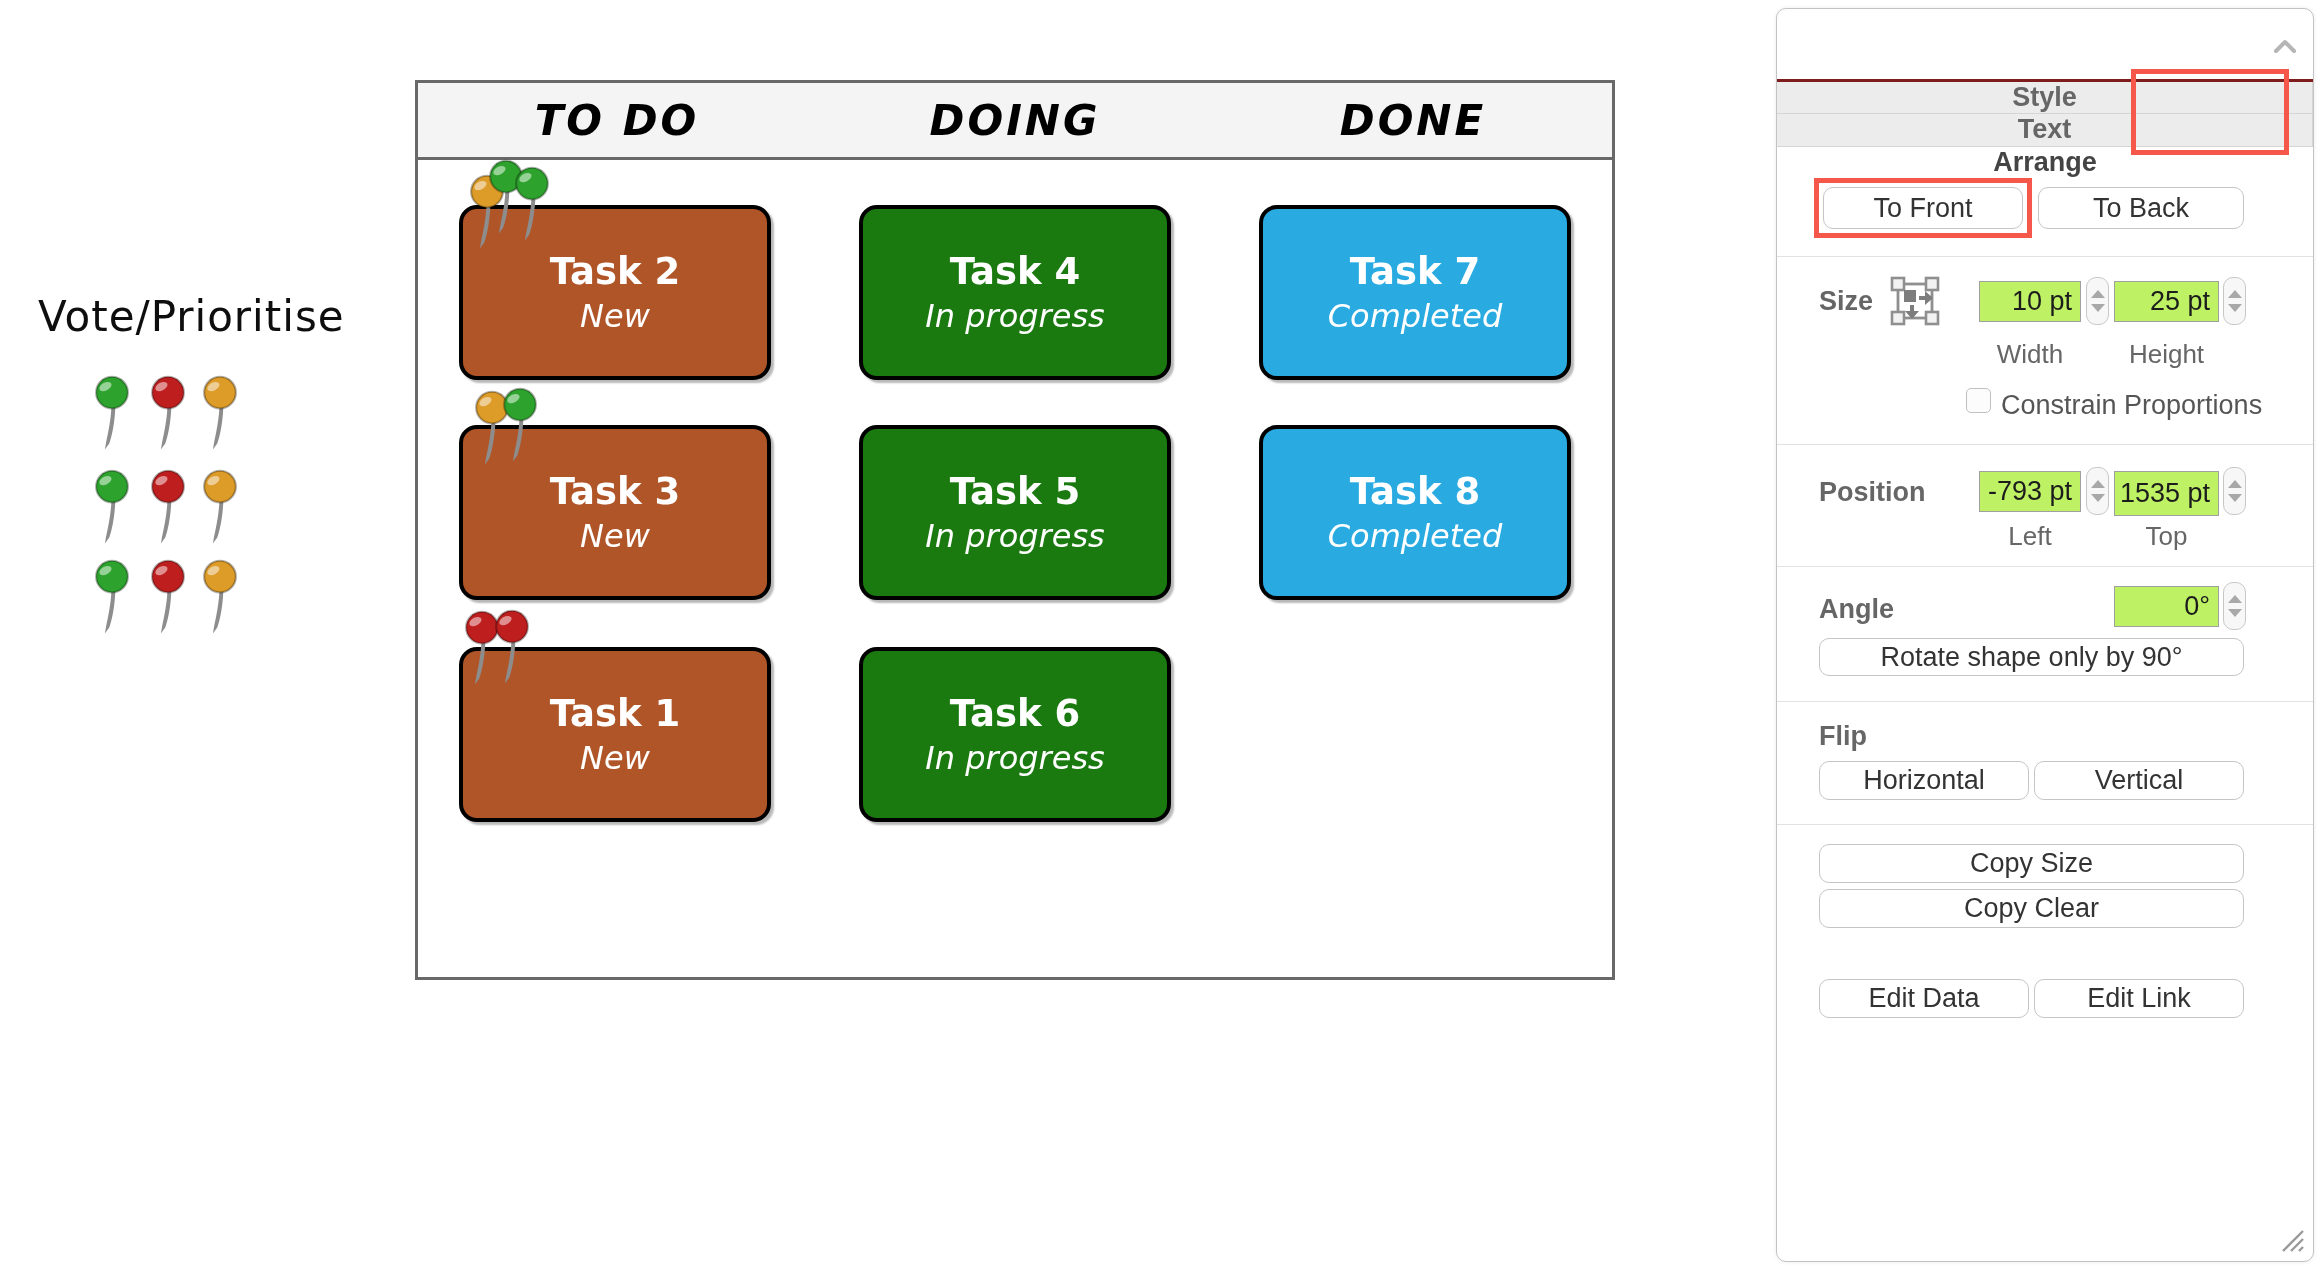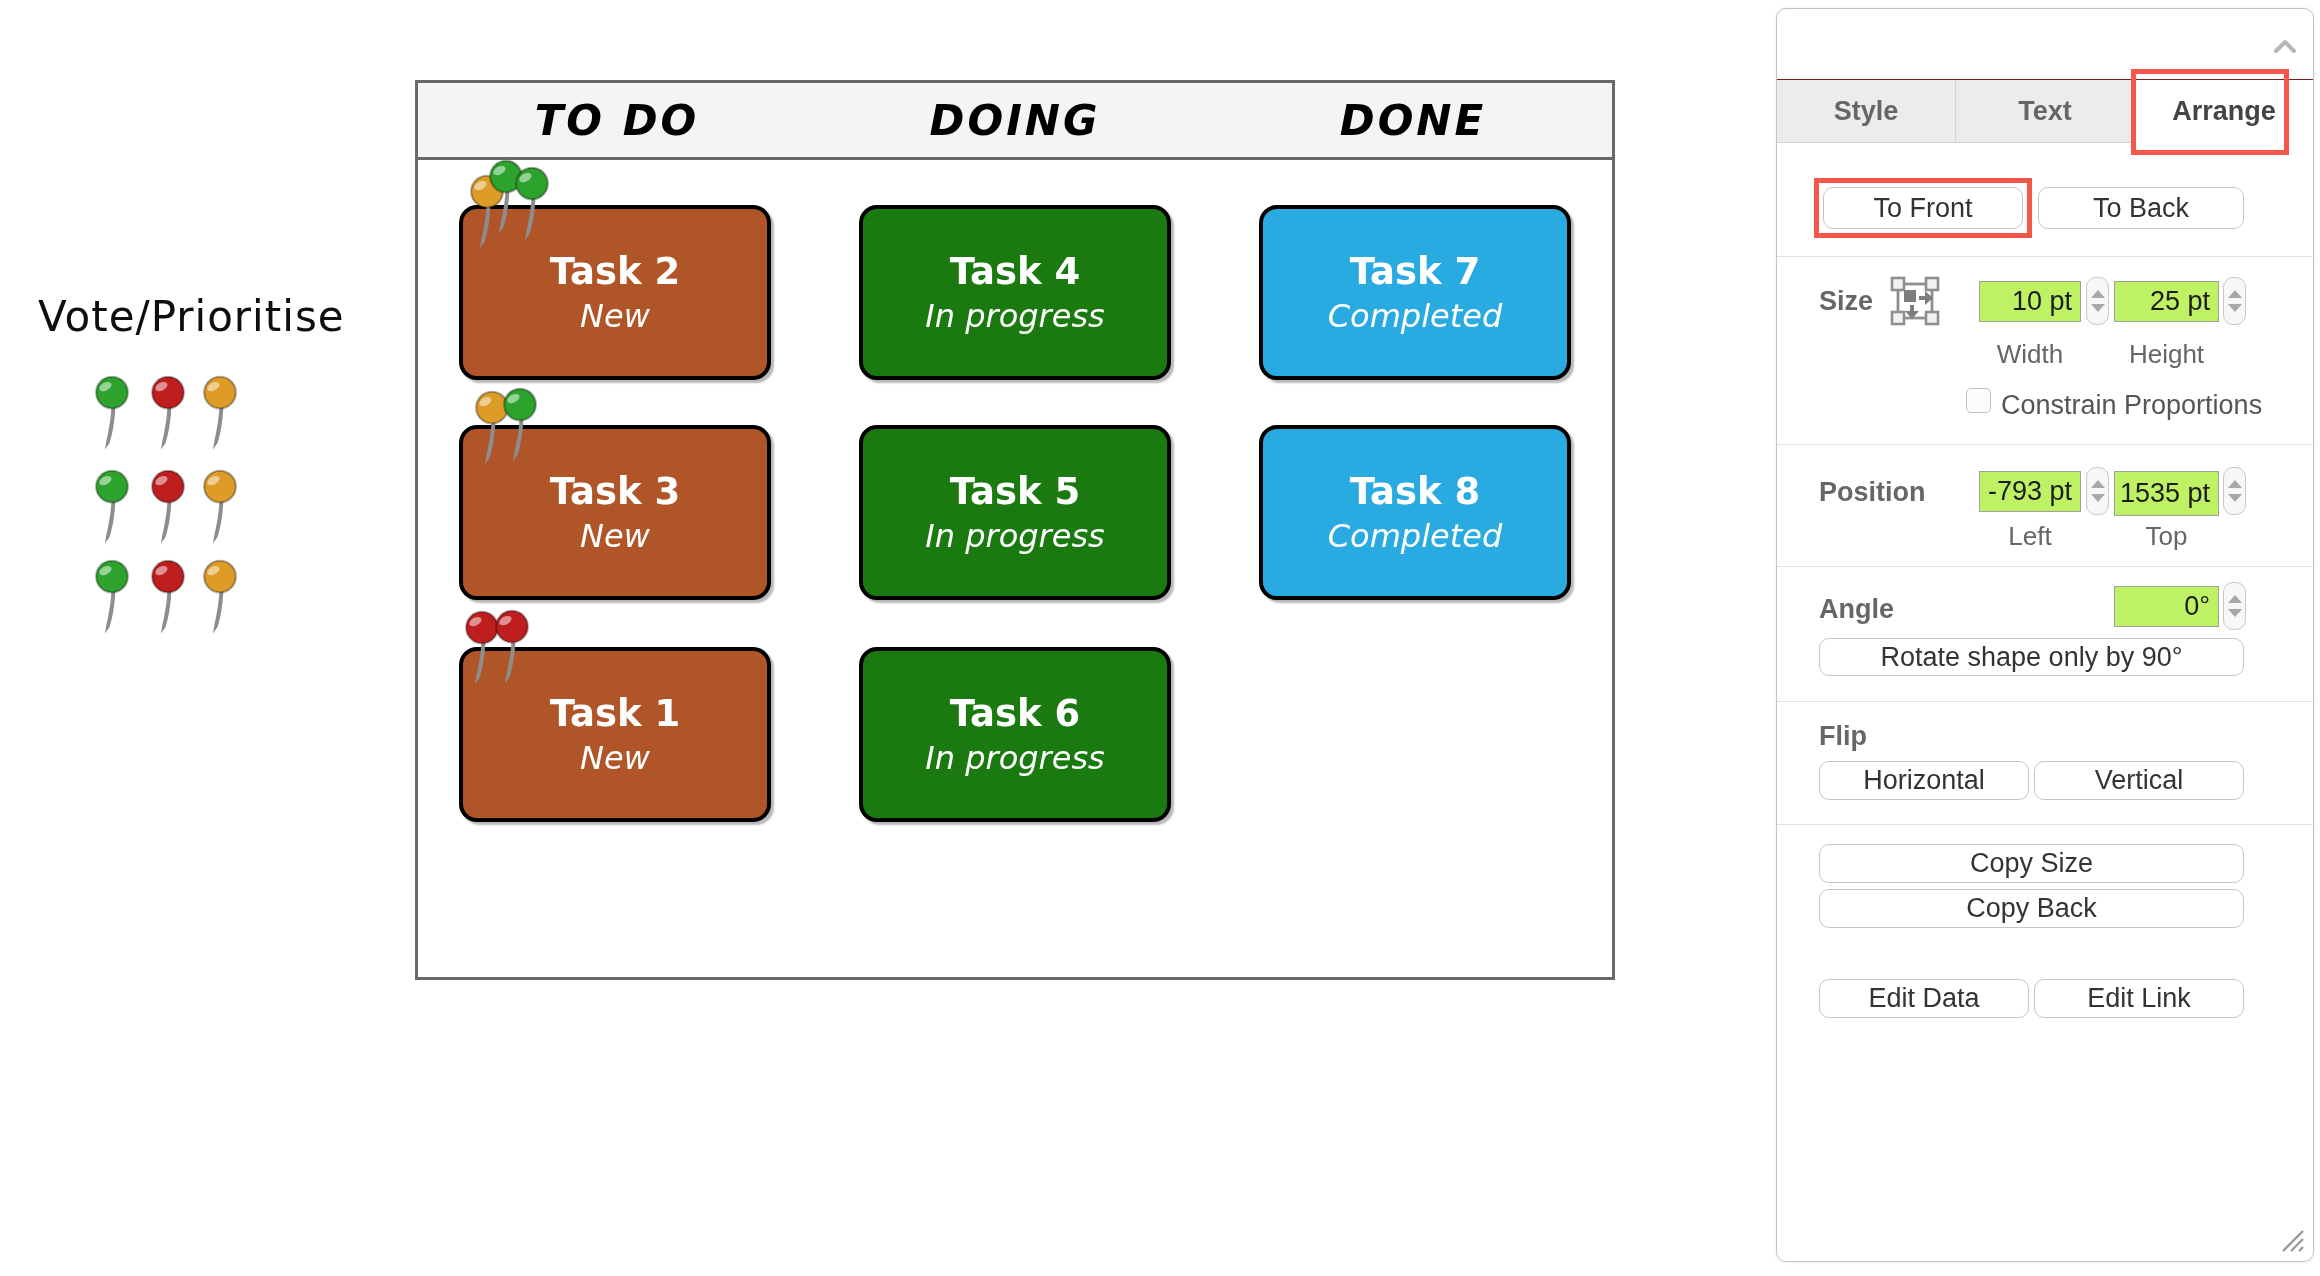--- a/index.html
+++ b/index.html
@@ -30,22 +30,22 @@
   .card-title{font-size:37px;font-weight:bold;}
   .card-status{font-size:32px;font-style:italic;}
 
   
   .panel{left:1776px;top:8px;width:538px;height:1254px;background:#fff;
     border:1px solid #c3c3c3;border-radius:10px;box-sizing:border-box;
     box-shadow:0 0 4px rgba(0,0,0,.08);}
   .panel *{box-sizing:border-box;}
   .panel-title{left:0;top:20px;width:100%;text-align:center;font-size:28px;
     font-weight:bold;color:#555;}
-  .tabs{left:0;top:70px;width:100%;height:64px;display:flex;
-    border-top:1px solid #7f1d1d;}
+  .tabs{left:0;top:70px;width:100%;height:99px;display:flex;
+    border-top:3px solid #7f1d1d;flex-direction:column;}
   .tab{flex:1;display:flex;align-items:center;justify-content:center;
     font-size:27px;font-weight:bold;color:#666;background:#ececec;
     border-right:1px solid #d5d5d5;border-bottom:1px solid #d5d5d5;cursor:pointer;}
   .tab:last-child{border-right:none;}
   .tab.selected{background:#fff;border-bottom:none;color:#444;}
   .divider{left:0;width:100%;border-top:1px solid #e2e2e2;height:0;}
 
   .btn{position:absolute;display:flex;align-items:center;justify-content:center;
     background:#fff;border:1px solid #c5c5c5;border-radius:10px;font-size:27px;
     color:#333;cursor:pointer;}
@@ -266,20 +266,20 @@
 
   <div class="abs divider" style="top:692px"></div>
 
   <div class="plabel" style="left:42px;top:712px">Flip</div>
   <div class="btn" style="left:42px;top:752px;width:210px;height:39px">Horizontal</div>
   <div class="btn" style="left:257px;top:752px;width:210px;height:39px">Vertical</div>
 
   <div class="abs divider" style="top:815px"></div>
 
   <div class="btn" style="left:42px;top:835px;width:425px;height:39px">Copy Size</div>
-  <div class="btn" style="left:42px;top:880px;width:425px;height:39px">Copy Back</div>
+  <div class="btn" style="left:42px;top:880px;width:425px;height:39px">Copy Clear</div>
   <div class="btn" style="left:42px;top:970px;width:210px;height:39px">Edit Data</div>
   <div class="btn" style="left:257px;top:970px;width:210px;height:39px">Edit Link</div>
 
   <svg class="abs" style="left:500px;top:1216px" width="28" height="28" viewBox="0 0 28 28">
     <path d="M26 6 L6 26 M26 14 L14 26 M26 22 L22 26" stroke="#9a9a9a" stroke-width="2.4" fill="none"></path>
   </svg>
 </div>
 
 </body></html>

